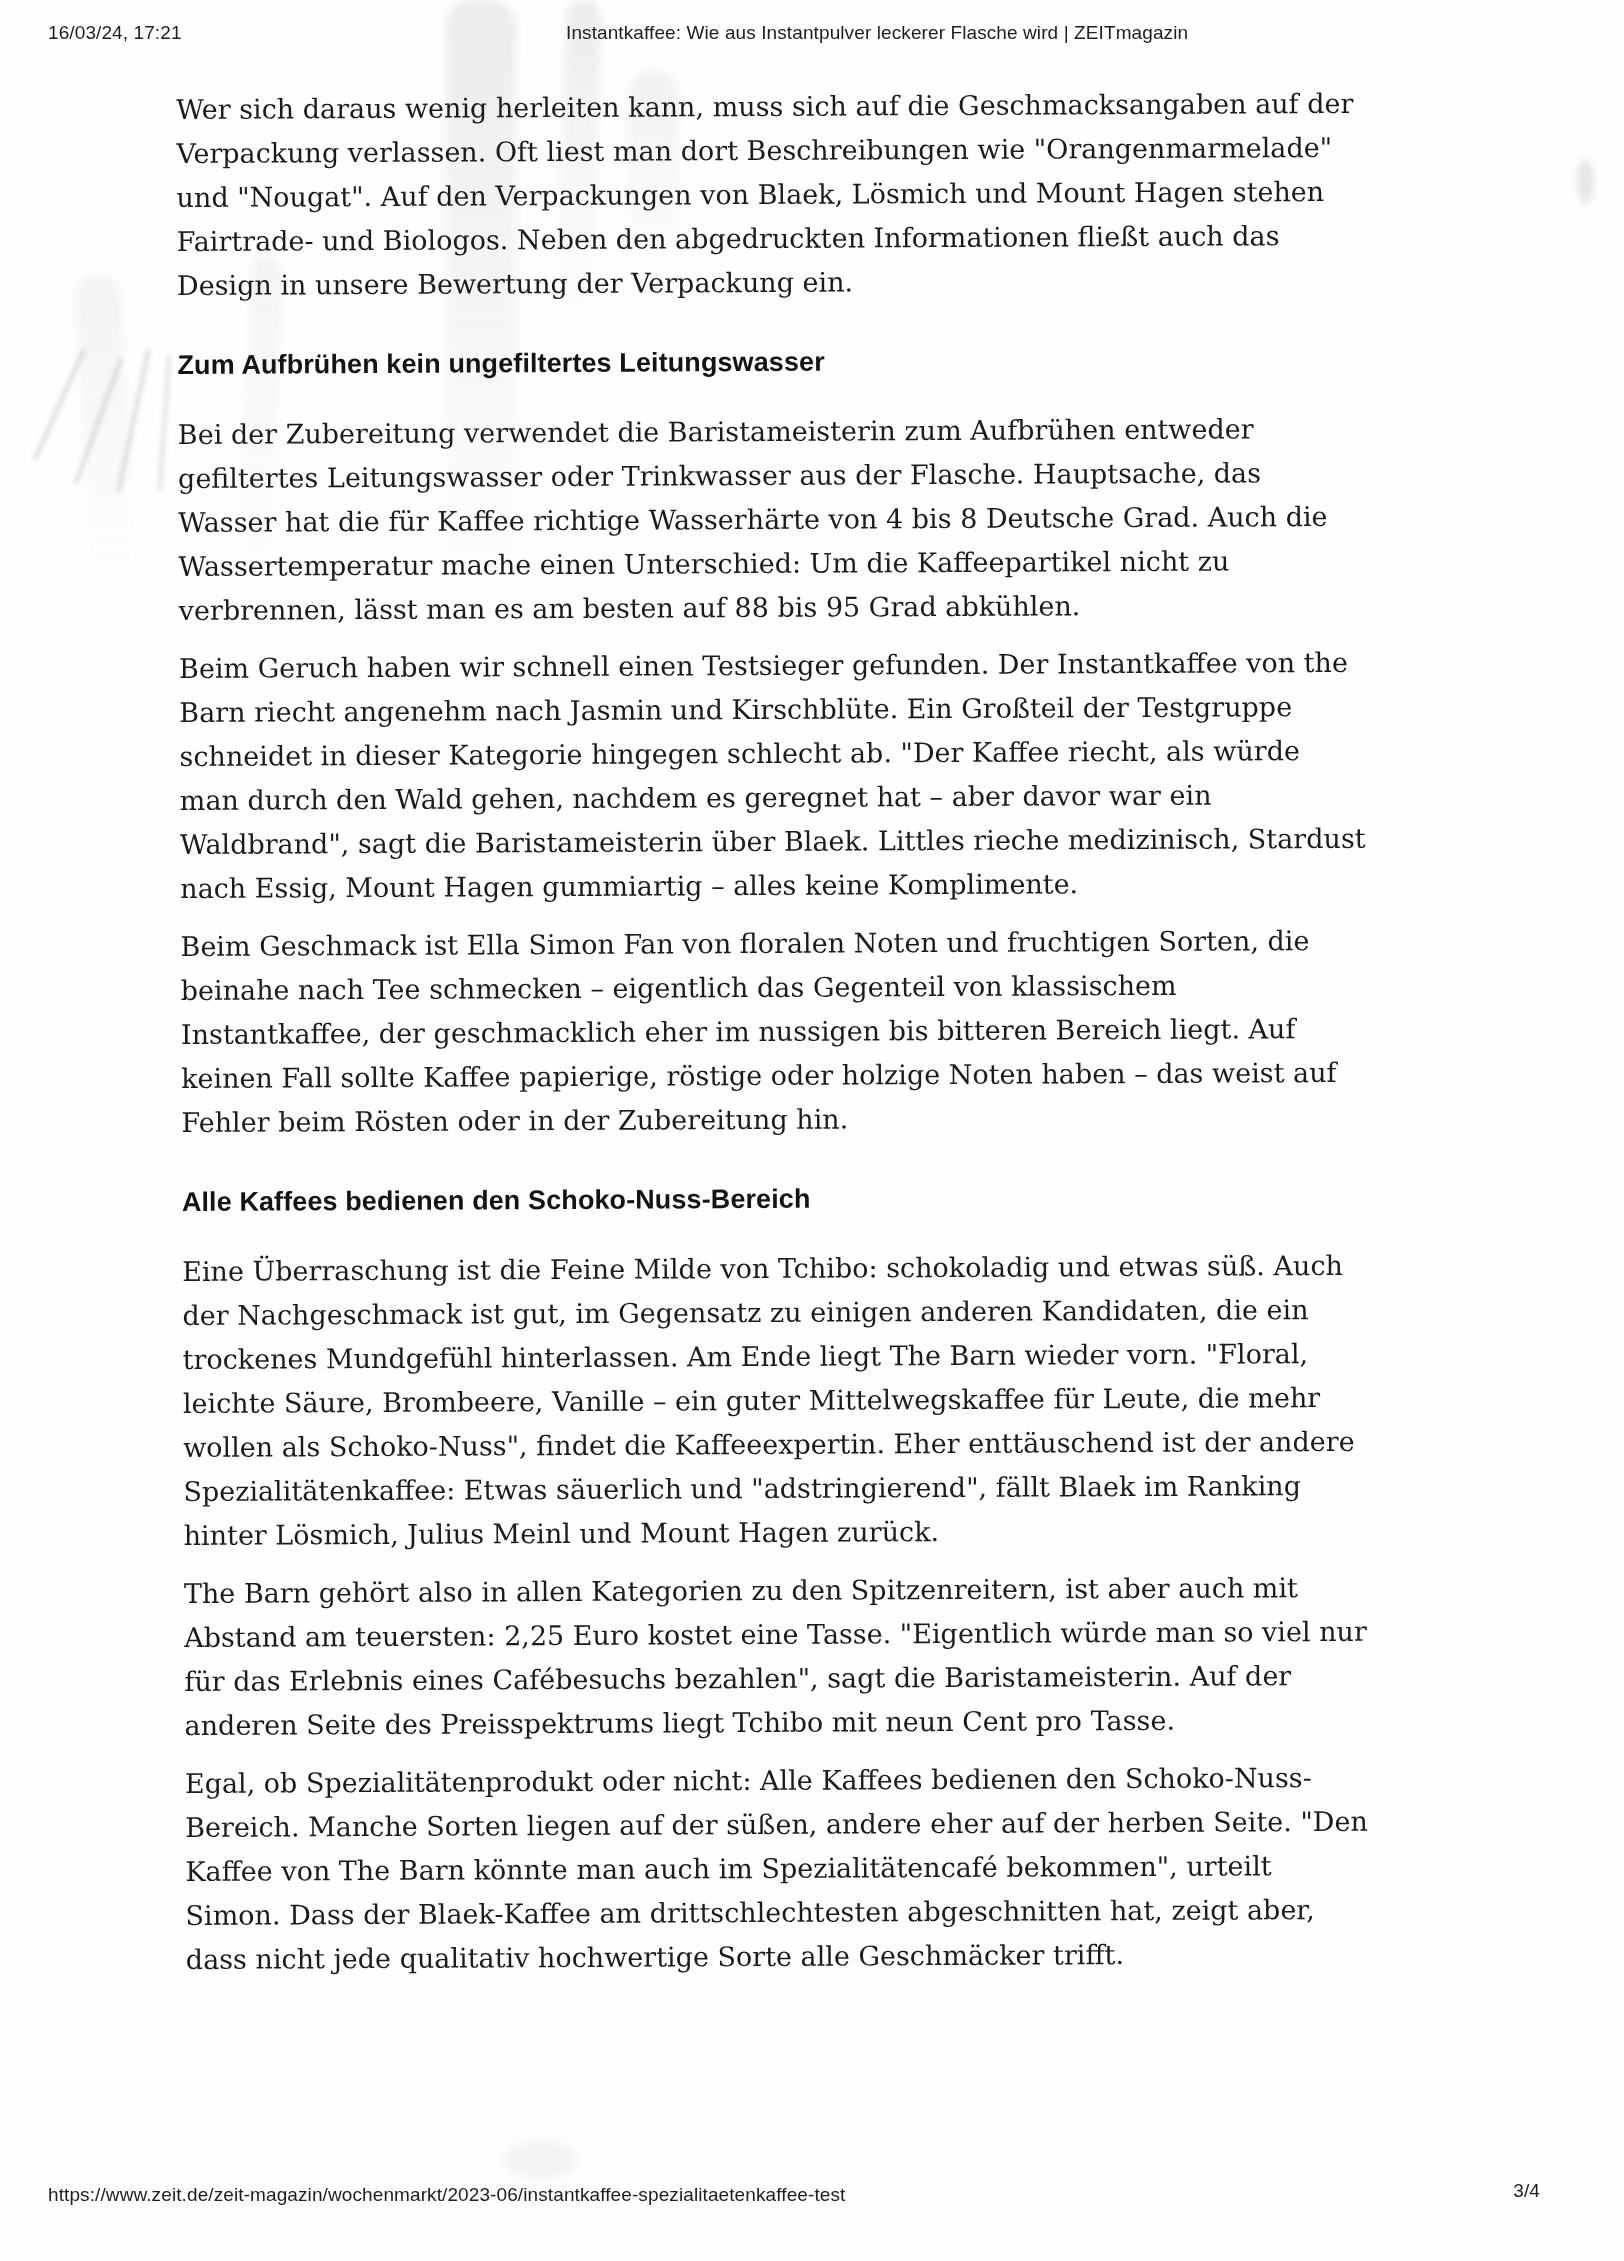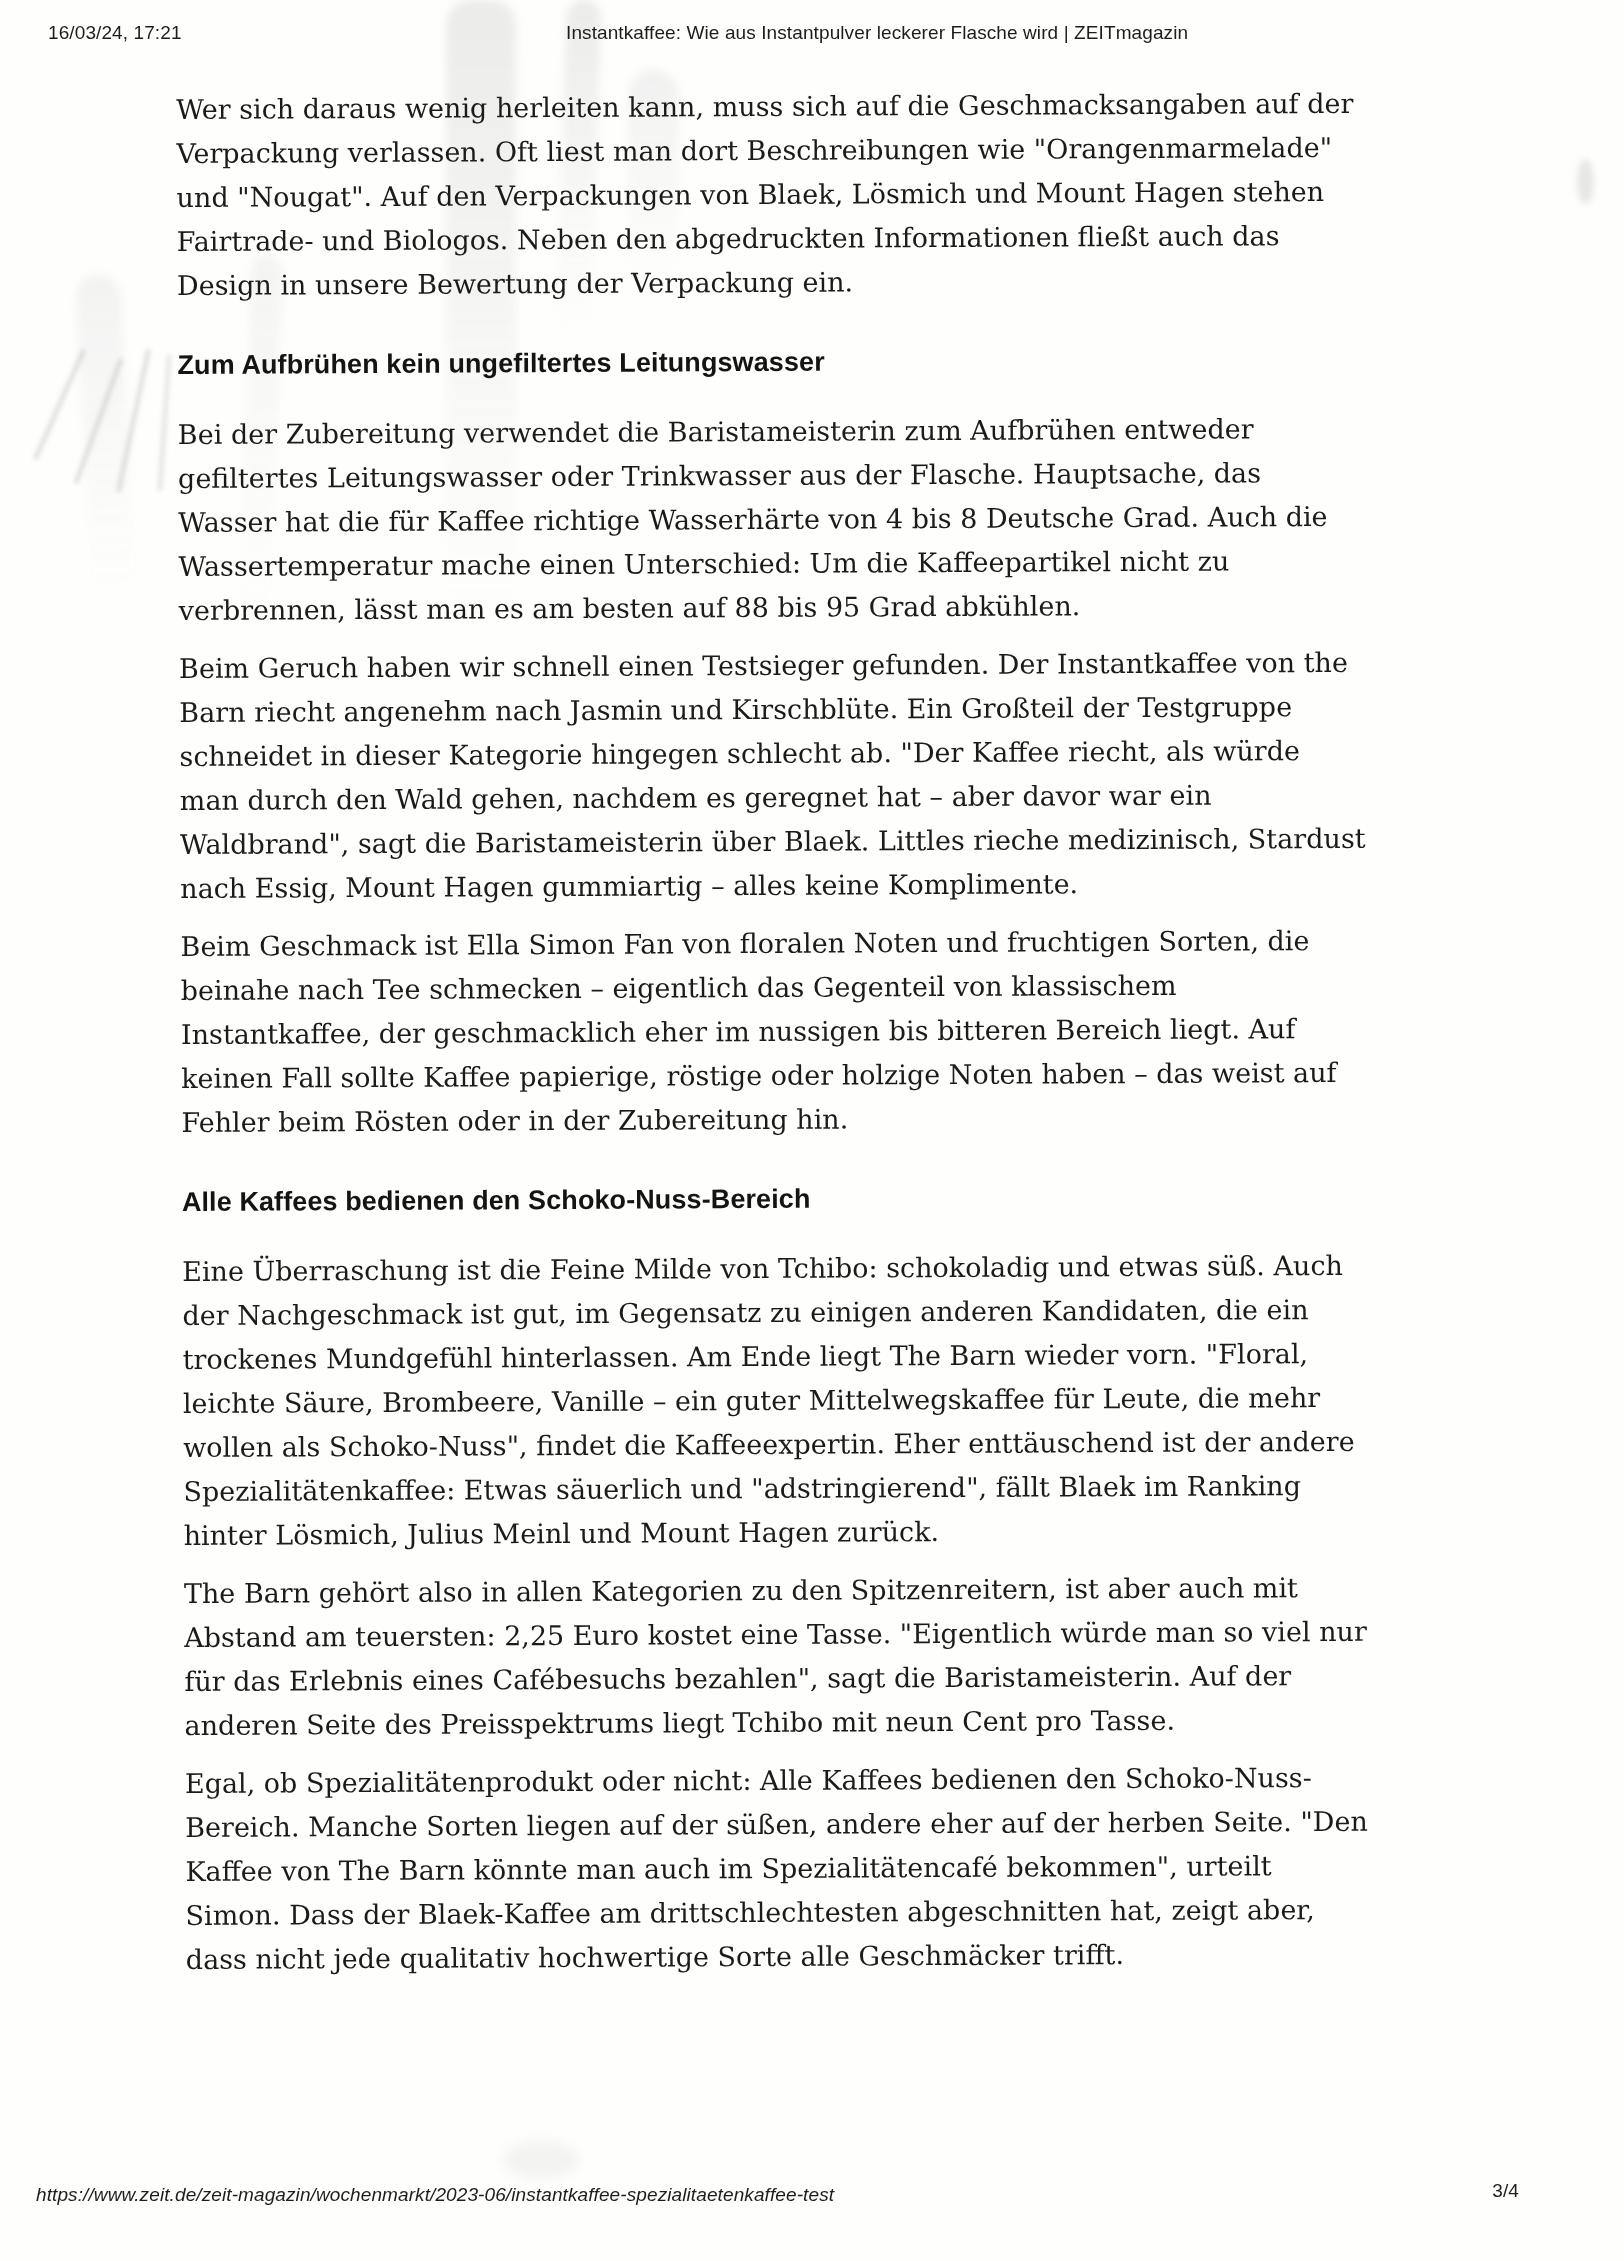--- a/index.html
+++ b/index.html
@@ -24,22 +24,22 @@
     width: 100%;
     font-family: "Liberation Sans", sans-serif;
     font-size: 19px;
     color: #1d1d1c;
     letter-spacing: 0.1px;
   }
   .print-header { top: 21.7px; height: 28px; }
   .header-datetime { position: absolute; left: 48px; top: 0; }
   .header-doctitle { position: absolute; left: 566px; top: 0; }
   .print-footer { bottom: 0; height: 89px; }
-  .footer-url { position: absolute; left: 36px; top: 11.5px; font-style: italic; }
-  .footer-pagenum { position: absolute; right: 106px; top: 7.6px; }
+  .footer-url { position: absolute; left: 48px; top: 11.5px; }
+  .footer-pagenum { position: absolute; right: 85px; top: 7.6px; }
 
   
   .article {
     position: absolute;
     top: 88px;
     left: 176px;
     width: 1186px;
     transform: rotate(-0.3deg);
     transform-origin: left top;
   }

